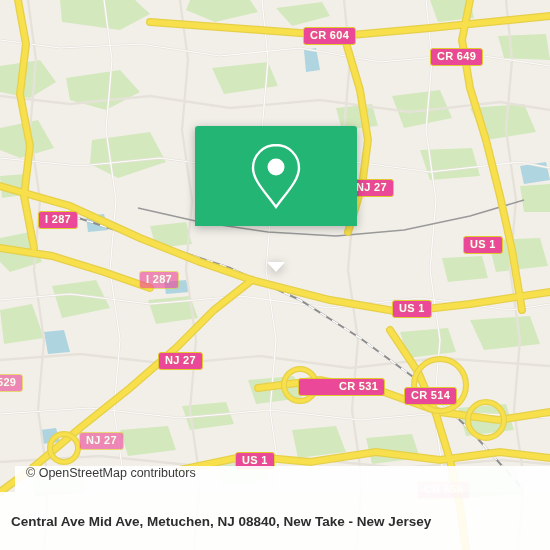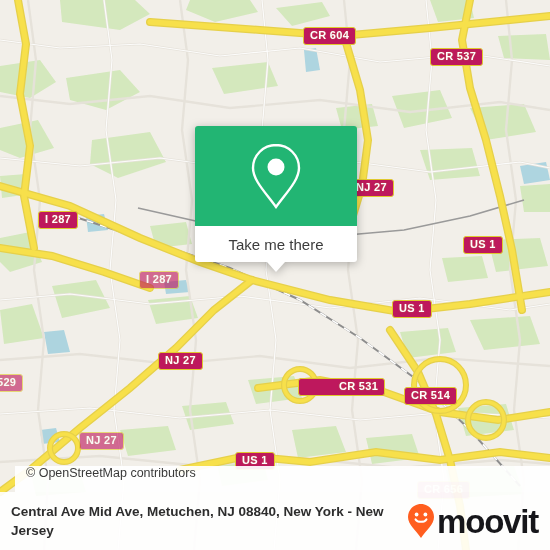--- a/index.html
+++ b/index.html
@@ -10,21 +10,21 @@
   }
   #root{position:relative;width:550px;height:550px;overflow:hidden;}
 
   
   .map{position:absolute;inset:0;background:#f2efe9;overflow:hidden;}
   .map svg{position:absolute;left:0;top:0;}
 
   
   .shield{
     position:absolute;
-    background:#be185d;
+    background:#ec4899;
     border:1.5px solid #e0c92f;
     border-radius:3px;
     color:#fff;
     font-size:11px;
     font-weight:bold;
     letter-spacing:.3px;
     padding:2px 6px 3px 6px;
     line-height:11px;
     white-space:nowrap;
     text-shadow:0 0 2px rgba(180,160,30,.5);
@@ -244,21 +244,21 @@
       <g fill="none" stroke="#f7e04b" stroke-width="3.6">
         <circle cx="440" cy="385" r="26"></circle>
         <circle cx="300" cy="385" r="16"></circle>
         <circle cx="64" cy="448" r="14"></circle>
         <circle cx="486" cy="420" r="18"></circle>
       </g>
     </svg>
 
     <div>
       <div class="shield" style="left:303px;top:27px;">CR 604</div>
-      <div class="shield" style="left:430px;top:48px;">CR 537</div>
+      <div class="shield" style="left:430px;top:48px;">CR 649</div>
       <div class="shield" style="left:38px;top:211px;">I 287</div>
       <div class="shield" style="left:349px;top:179px;">NJ 27</div>
       <div class="shield" style="left:463px;top:236px;">US 1</div>
       <div class="shield dim" style="left:139px;top:271px;">I 287</div>
       <div class="shield" style="left:392px;top:300px;">US 1</div>
       <div class="shield" style="left:158px;top:352px;">NJ 27</div>
       <div class="shield" style="left:298px;top:378px;padding-left:40px;">CR 531</div>
       <div class="shield" style="left:404px;top:387px;">CR 514</div>
       <div class="shield dim" style="left:-10px;top:374px;">529</div>
       <div class="shield dim" style="left:79px;top:432px;">NJ 27</div>
@@ -267,36 +267,24 @@
     </div>
   </div>
 
   <div class="callout">
     <div class="callout-head">
       <svg class="pin-icon" width="62" height="72" viewBox="0 0 62 72">
         <path d="M31,5 C18.3,5 8,15.3 8,28 C8,40 20,52 31,67 C42,52 54,40 54,28 C54,15.3 43.7,5 31,5 Z" fill="none" stroke="#ffffff" stroke-width="2.4"></path>
         <circle cx="31" cy="27" r="8.5" fill="#ffffff"></circle>
       </svg>
     </div>
-    <div class="callout-foot">
-      <span>Take me there</span>
-    </div>
     <div class="callout-tail"></div>
   </div>
 
   <div class="attrib">
     <span>© OpenStreetMap contributors</span>
   </div>
 
   <div class="bottombar">
-    <div class="addr">Central Ave Mid Ave, Metuchen, NJ 08840, New York - New Jersey</div>
-    <div class="logo">
-      <svg width="28" height="36" viewBox="0 0 28 36">
-        <path d="M14,1 C6.8,1 1,6.8 1,14 C1,22 9,27 14,35 C19,27 27,22 27,14 C27,6.8 21.2,1 14,1 Z" fill="#ff5e1f"></path>
-        <circle cx="9.6" cy="11.5" r="1.9" fill="#ffffff"></circle>
-        <circle cx="18.4" cy="11.5" r="1.9" fill="#ffffff"></circle>
-        <path d="M8.6,16.4 C10.4,19.6 17.6,19.6 19.4,16.4" fill="none" stroke="#ffffff" stroke-width="2.1" stroke-linecap="round"></path>
-      </svg>
-      <span class="logo-word">moovit</span>
-    </div>
+    <div class="addr">Central Ave Mid Ave, Metuchen, NJ 08840, New Take - New Jersey</div>
   </div>
 
 </div>
 
 </body></html>

